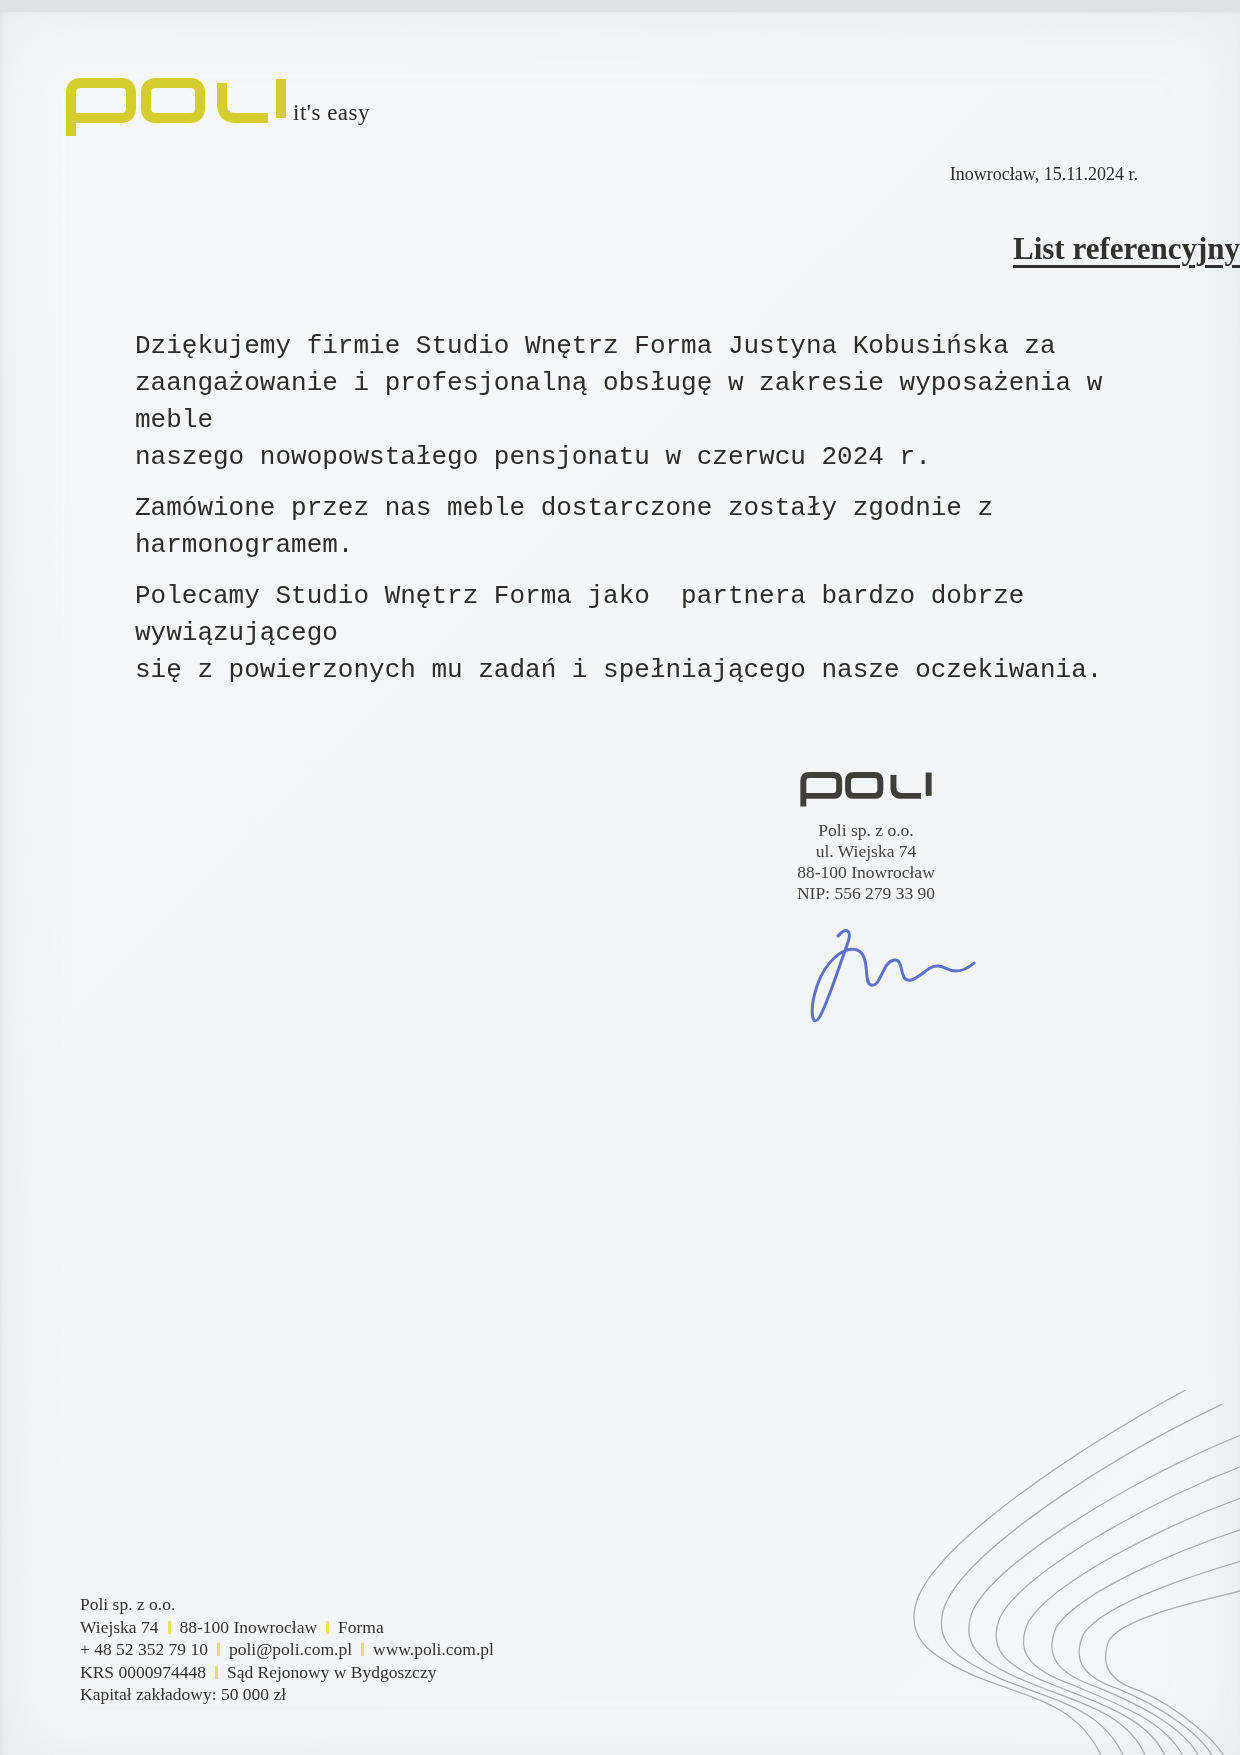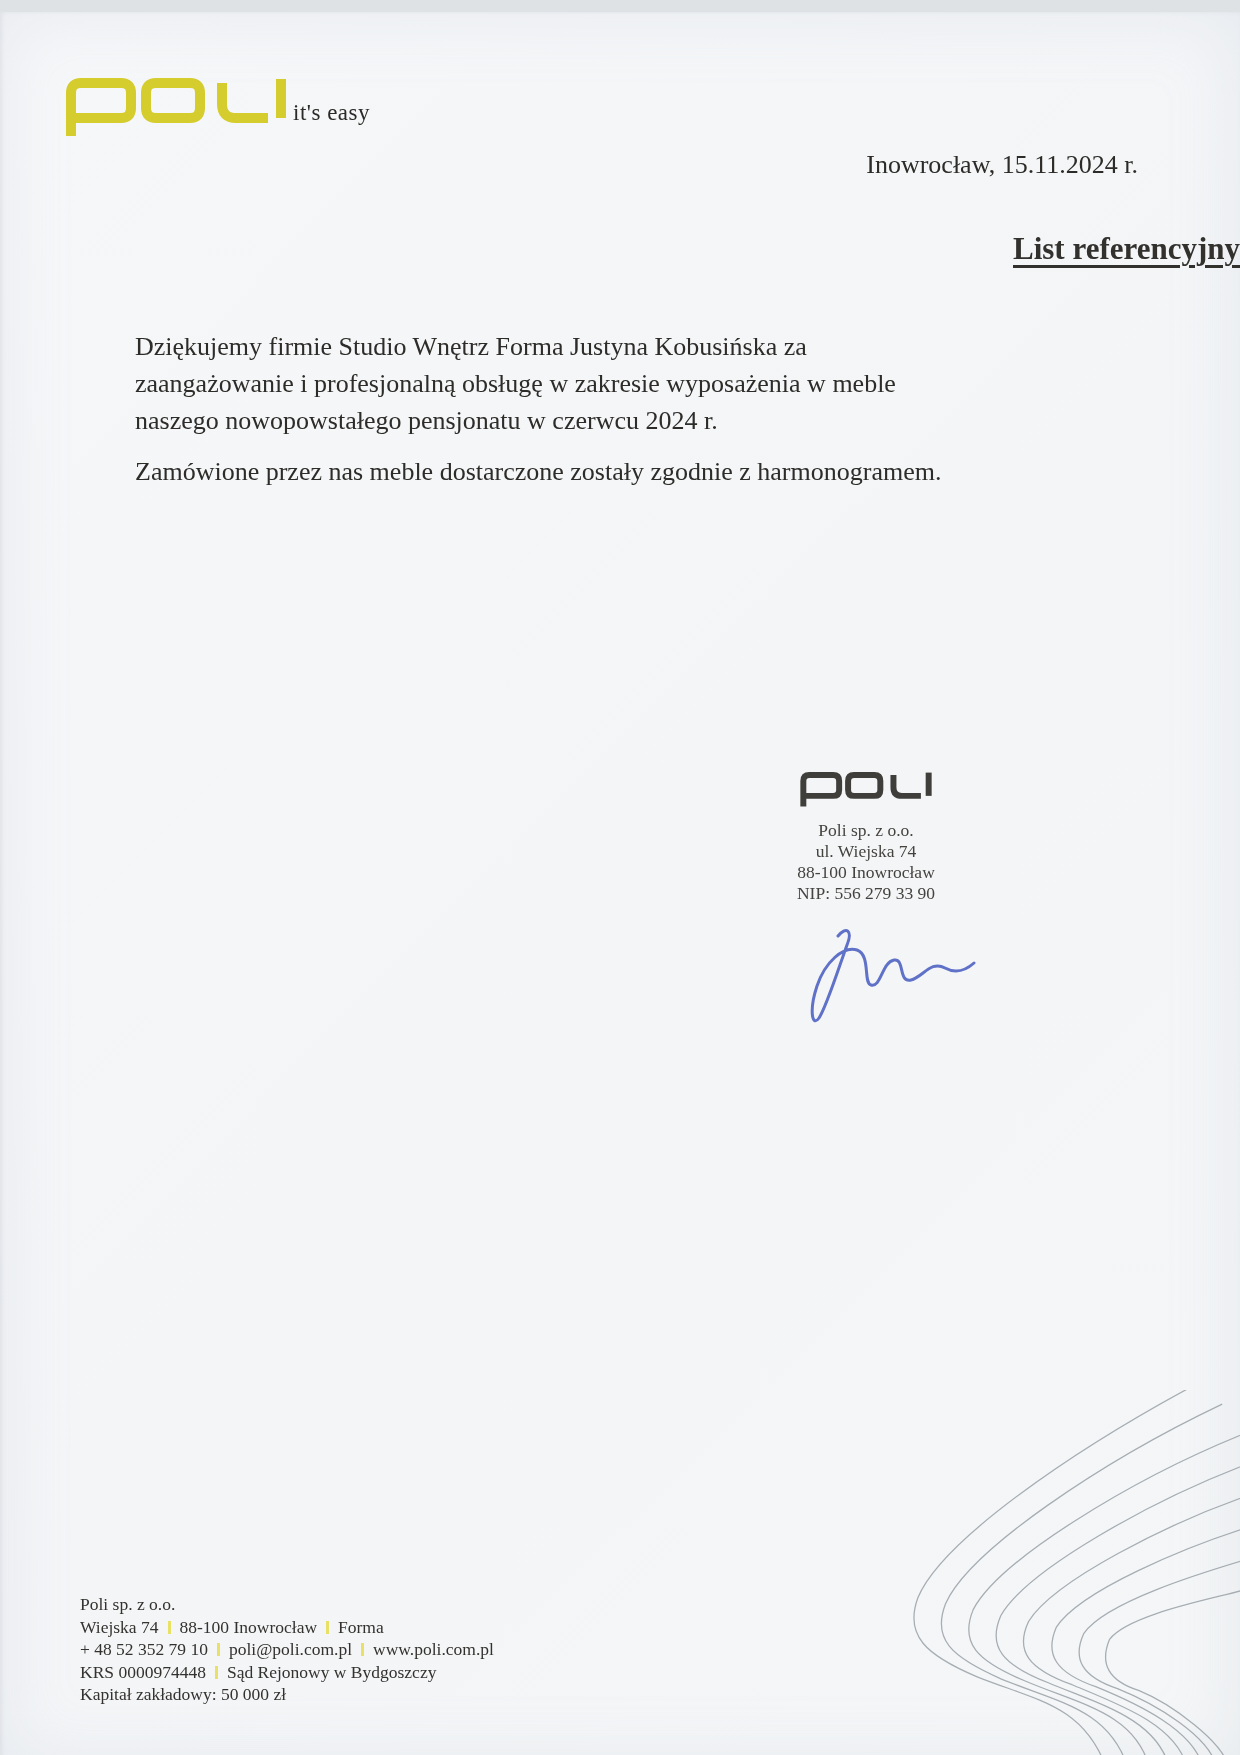--- a/index.html
+++ b/index.html
@@ -5,28 +5,28 @@
   html,body { margin:0; padding:0; background:#dfe2e5; }
   .page {
     position:relative; width:1240px; height:1755px; margin:12px auto;
     background:linear-gradient(135deg,#f6f7f9 0%,#f3f5f7 55%,#f4f6f7 100%);
     overflow:hidden; font-family:"Liberation Serif", serif; color:#2e2d2b;
     box-shadow: inset 0 0 70px rgba(180,192,204,.22), inset 2px 0 4px rgba(120,130,140,.12);
   }
   svg { display:block; }
   .brand-logo { position:absolute; left:64px; top:66px; color:#d5cc2e; }
   .tagline { position:absolute; left:293px; top:88px; font-size:23px; color:#2b2a26; letter-spacing:.5px; }
-  .dateline { position:absolute; top:138px; right:102px; font-size:26px; color:#2c2b28; }
+  .dateline { position:absolute; top:152px; right:102px; font-size:18px; color:#2c2b28; }
   .page-title {
     position:absolute; top:219px; left:0; width:100%; text-align:right;
     font-size:31px; font-weight:bold; color:#32312e;
   }
   .page-title span { text-decoration:underline; text-decoration-thickness:3px; text-underline-offset:6px; }
   .body-text { position:absolute; left:135px; top:316px; width:990px; font-size:26px; line-height:37px; color:#2d2c29; }
-  .paragraph { margin:0 0 14px 0; }
+  .paragraph { margin:0 0 14px 0;font-family:Liberation Mono, monospace; }
   .body-line { white-space:pre-wrap; }
   .stamp { position:absolute; left:740px; top:760px; width:252px; text-align:center; }
   .stamp-logo { margin:0 auto; color:#403e3a; }
   .stamp-text { margin-top:11px; font-size:17.5px; line-height:21px; color:#45433f; }
   .signature { position:absolute; left:786px; top:910px; }
   .footer { position:absolute; left:80px; top:1581px; font-size:17.5px; line-height:22.5px; color:#34322e; }
   .sep { display:inline-block; width:3px; height:13px; background:#e9e068; margin:0 9px; vertical-align:-1px; }
   .swoosh { position:absolute; right:0; bottom:0; color:#9aa1a7; }
   .scan-smudge { position:absolute; left:290px; bottom:3px; width:450px; height:3px; background:#b6babd; opacity:.55; border-radius:2px; }
 </style>
@@ -60,20 +60,24 @@
   </div>
 
   <div class="body-text">
     <div class="paragraph">
       <div class="body-line">Dziękujemy firmie Studio Wnętrz Forma Justyna Kobusińska za</div>
       <div class="body-line">zaangażowanie i profesjonalną obsługę w zakresie wyposażenia w meble</div>
       <div class="body-line">naszego nowopowstałego pensjonatu w czerwcu 2024 r.</div>
     </div>
     <div class="paragraph">
       <div class="body-line">Zamówione przez nas meble dostarczone zostały zgodnie z harmonogramem.</div>
+    </div>
+    <div class="paragraph">
+      <div class="body-line">Polecamy Studio Wnętrz Forma jako  partnera bardzo dobrze wywiązującego</div>
+      <div class="body-line">się z powierzonych mu zadań i spełniającego nasze oczekiwania.</div>
     </div>
   </div>
 
   <div class="stamp">
     <div class="stamp-logo" style="width:134px">
       <svg width="134" height="37" viewBox="0 0 224 62">
           <use href="#poli-glyphs"></use>
         </svg>
     </div>
     <div class="stamp-text">

